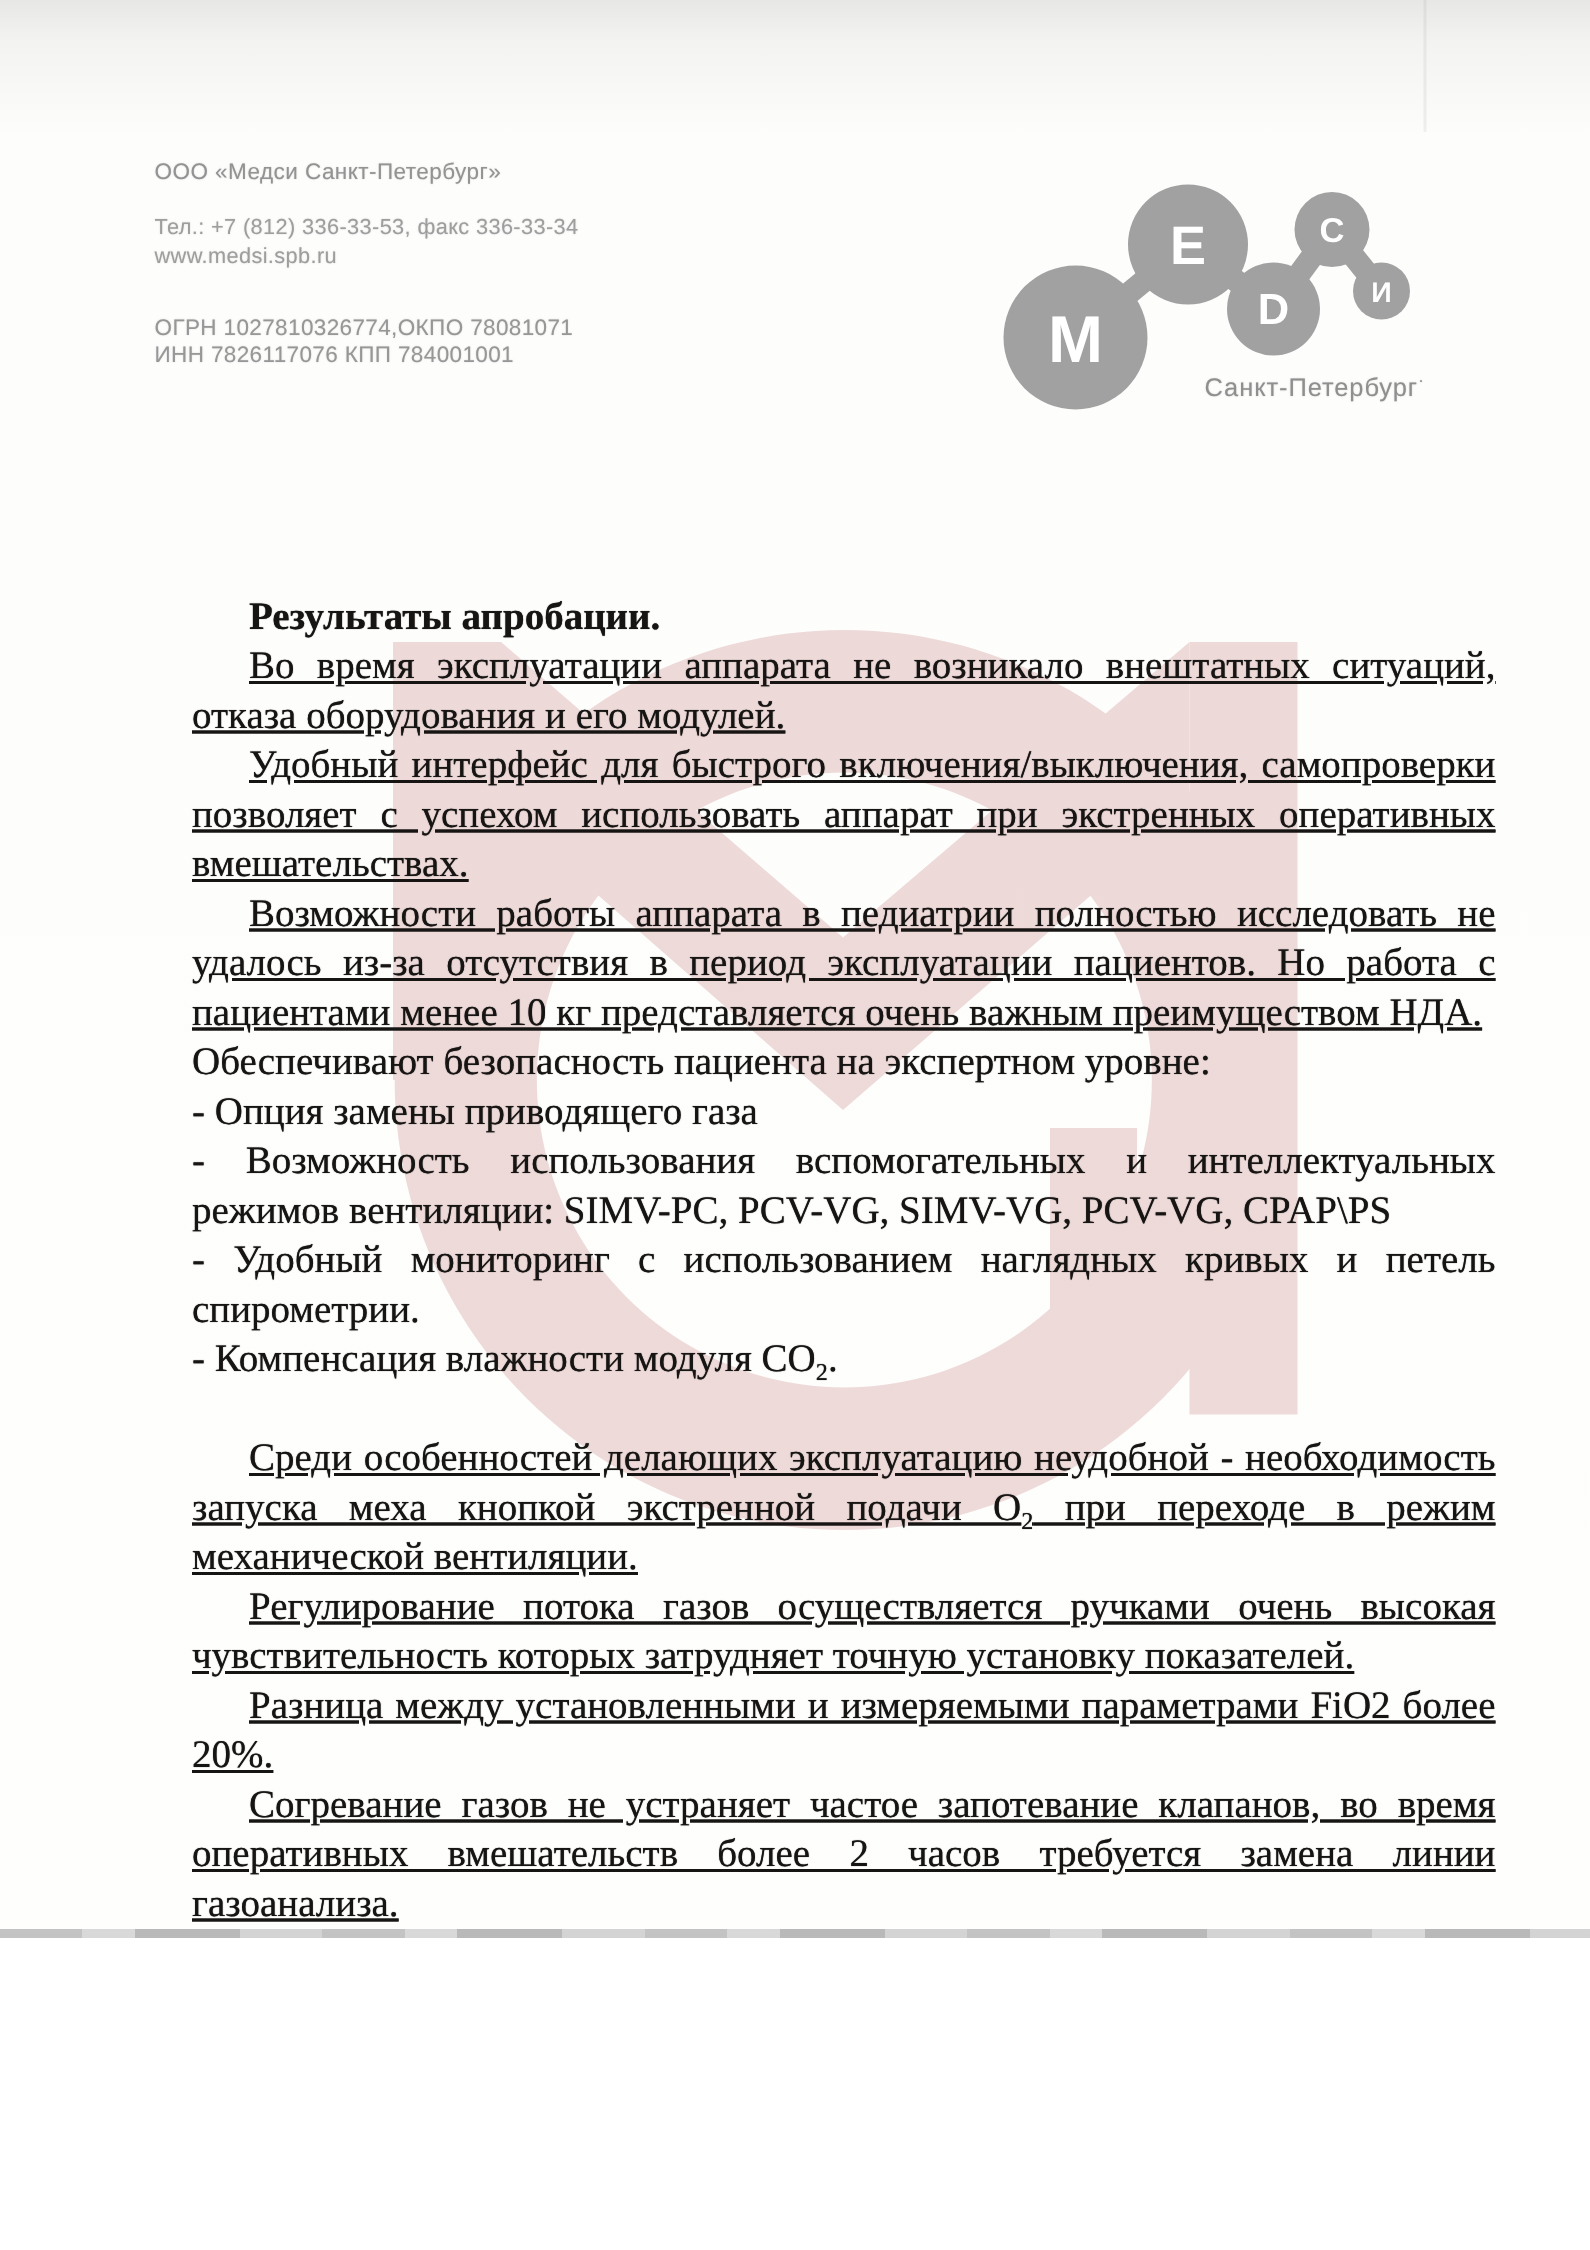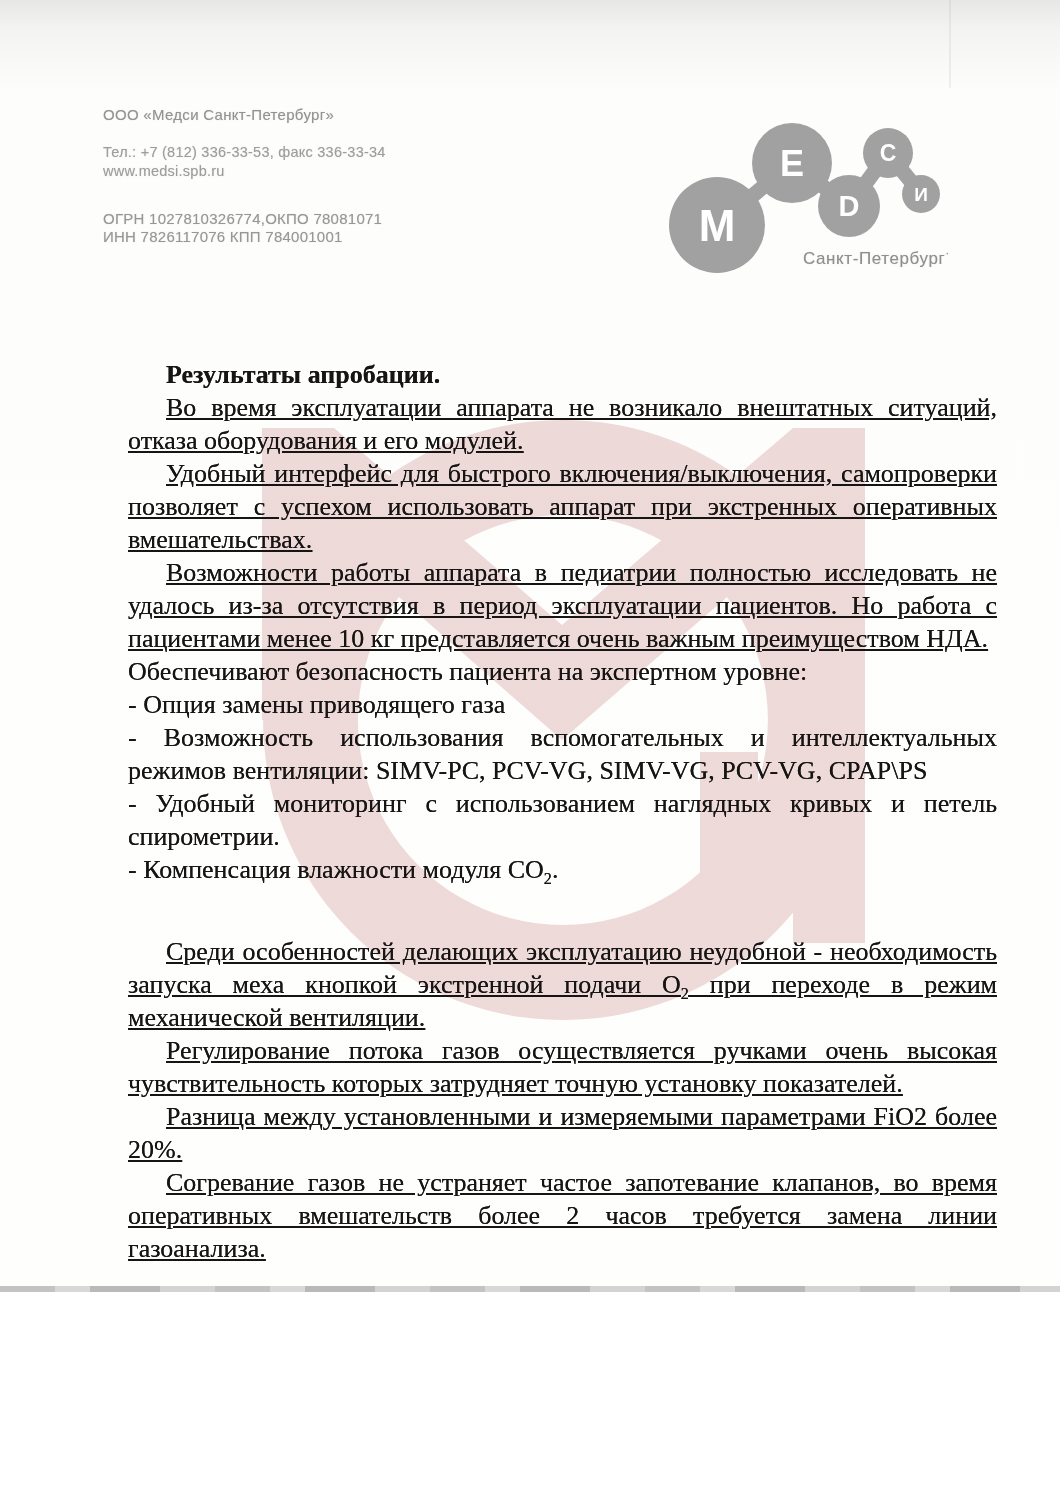--- a/index.html
+++ b/index.html
@@ -54,33 +54,33 @@
   }
   .city {
     position: absolute; left: 780px; top: 246px;
     font-family: "Liberation Sans", "DejaVu Sans", sans-serif;
     font-size: 17px; color: #8f8f8f; letter-spacing: 0.6px;
     text-shadow: 0 0 1px rgba(150,150,150,0.5); white-space: nowrap; margin-left: 23px;
   }
   .citydot { font-size: 12px; vertical-align: 7px; }
   
   .doc {
-    position: absolute; left: 128px; top: 358px; width: 869px;
+    position: absolute; left: 128px; top: 394px; width: 869px;
   }
   .para {
     margin: 0; padding: 0;
     font-size: 26px; line-height: 33px;
     color: #171513;
     text-align: justify;
     text-shadow: 0 0 0.6px rgba(20,18,16,0.9);
   }
   .para sub { font-size: 0.62em; line-height: 0; }
   .title { font-weight: bold; text-indent: 38px; text-align: left; }
   .indent { text-indent: 38px; text-decoration: underline; }
-  .gap { margin-top: 49px; }
+  .gap { margin-top: 33px; }
 </style>
 </head>
 <body>
 
 <div class="page">
 
   <div class="scan-seam"></div>
 
   <svg class="watermark" viewBox="0 0 1060 1500">
     <g opacity="0.19" fill="#a94442">

